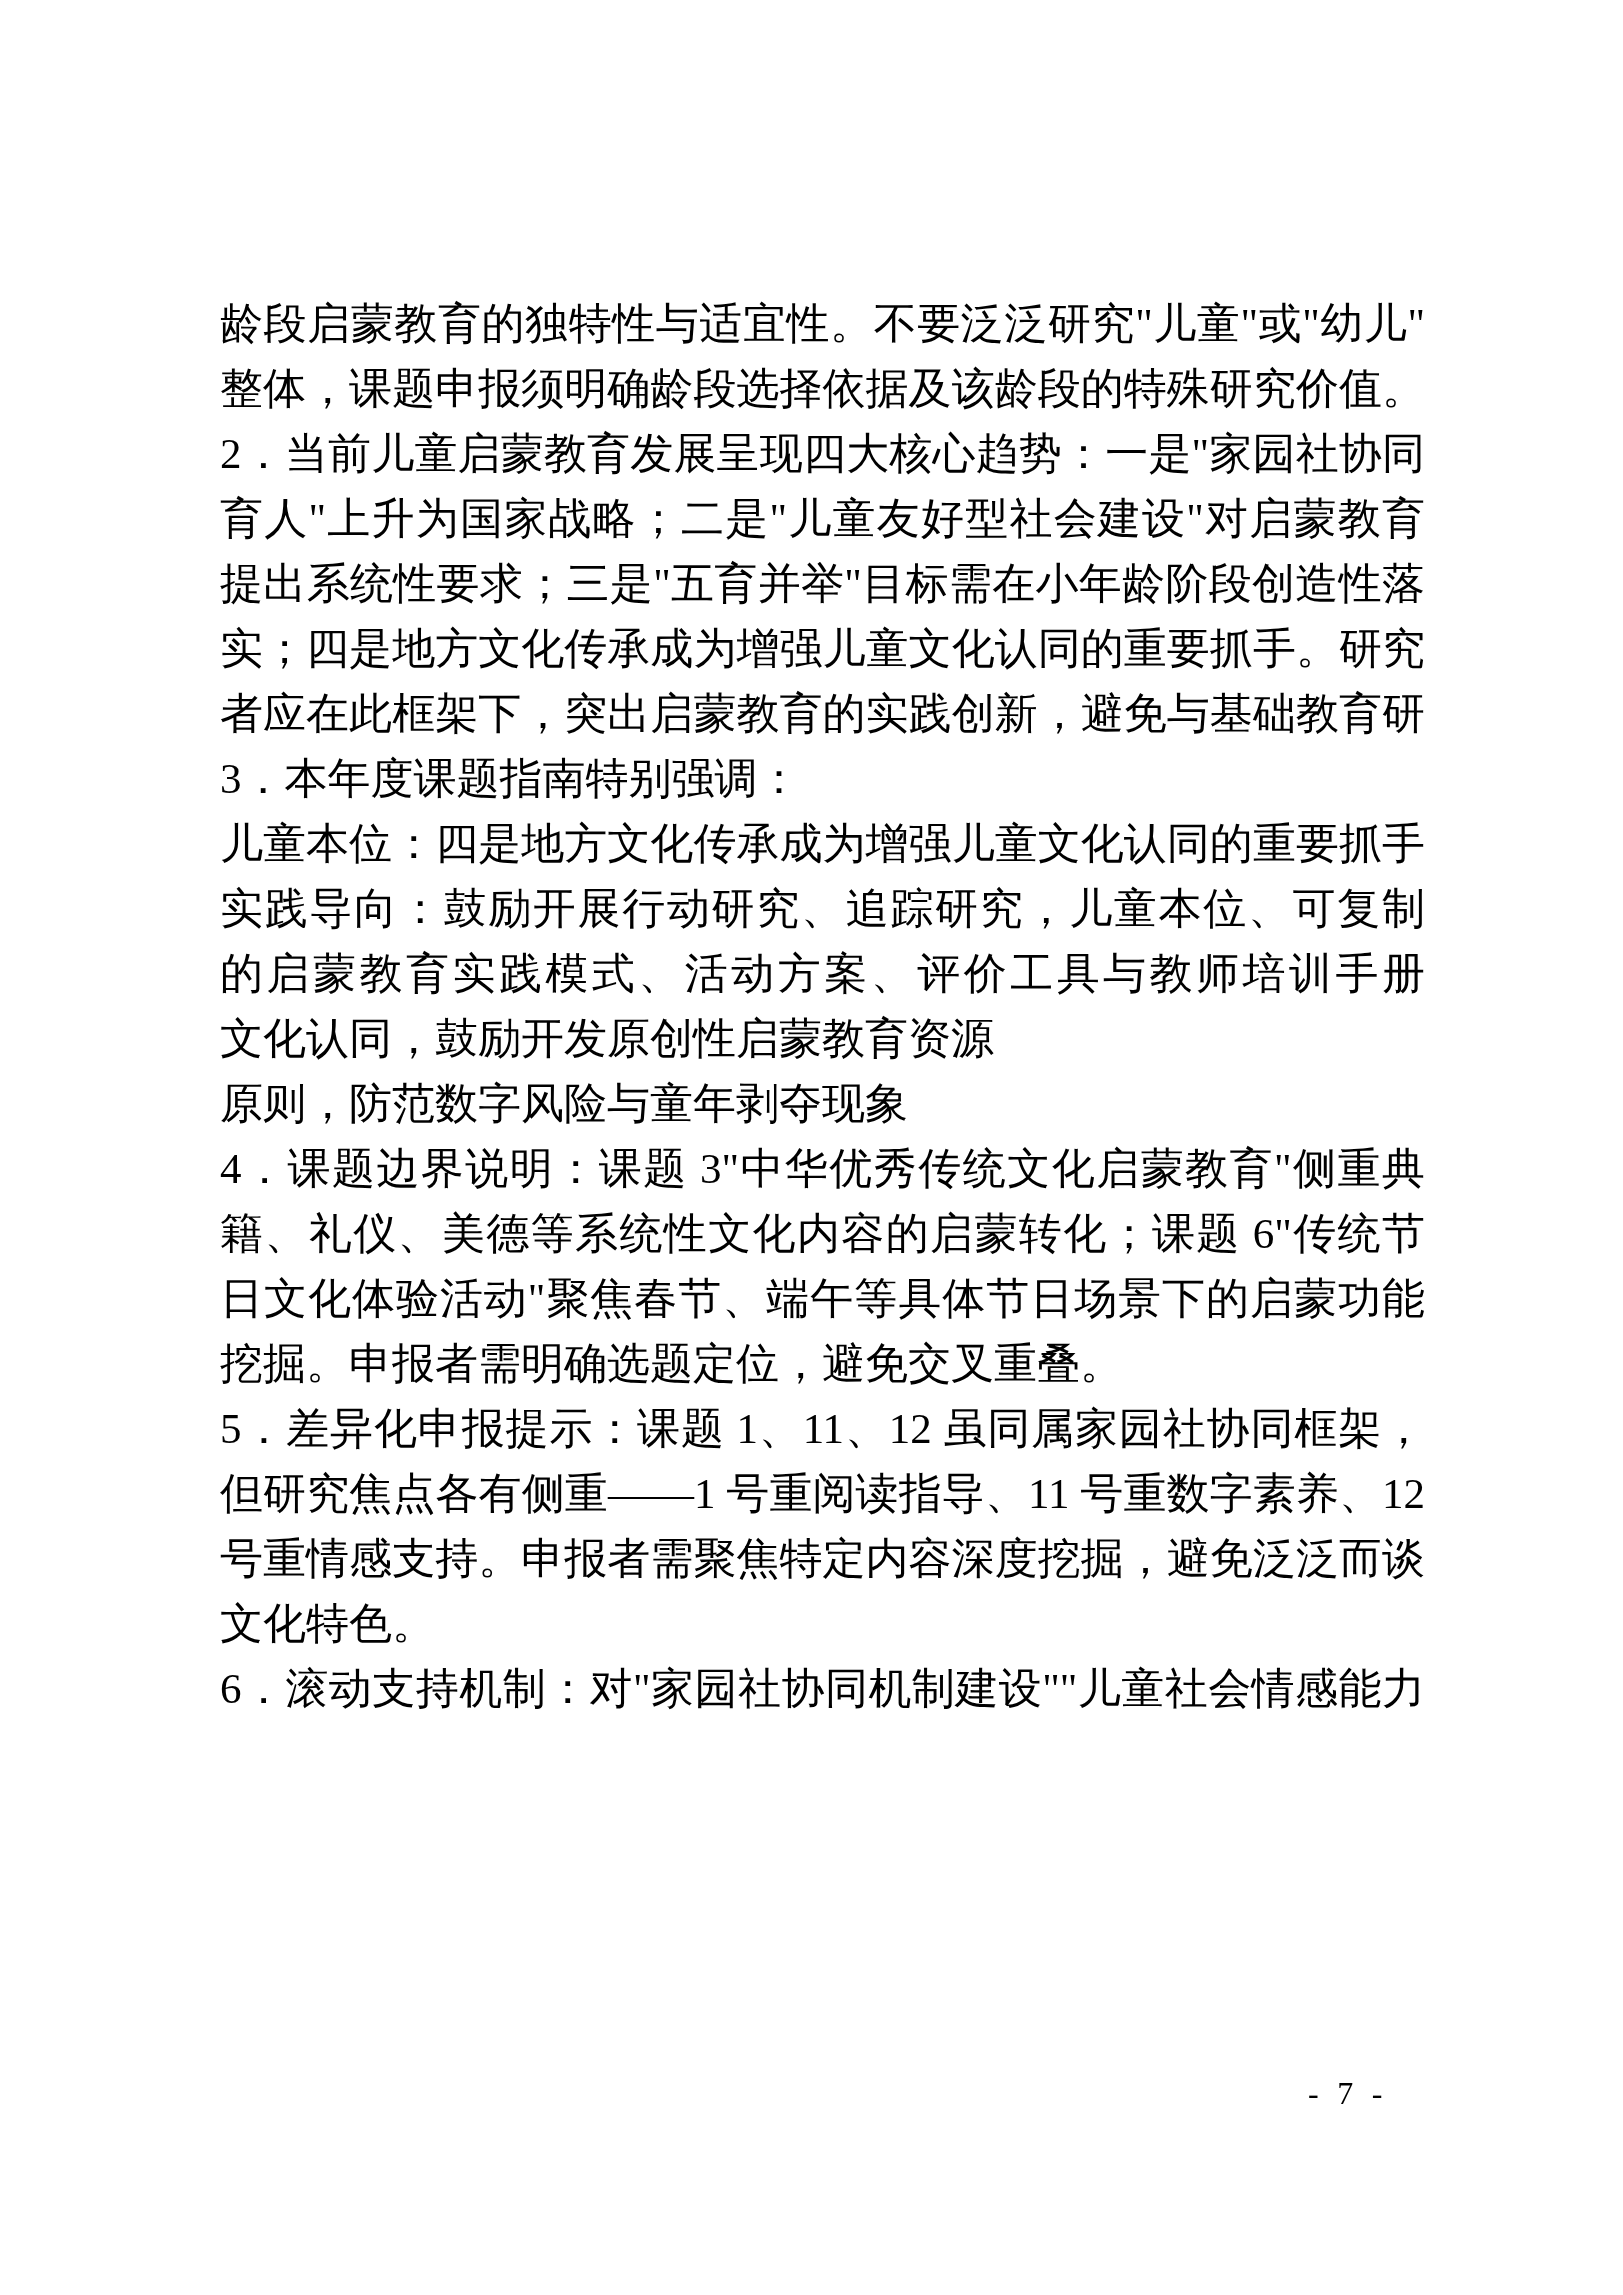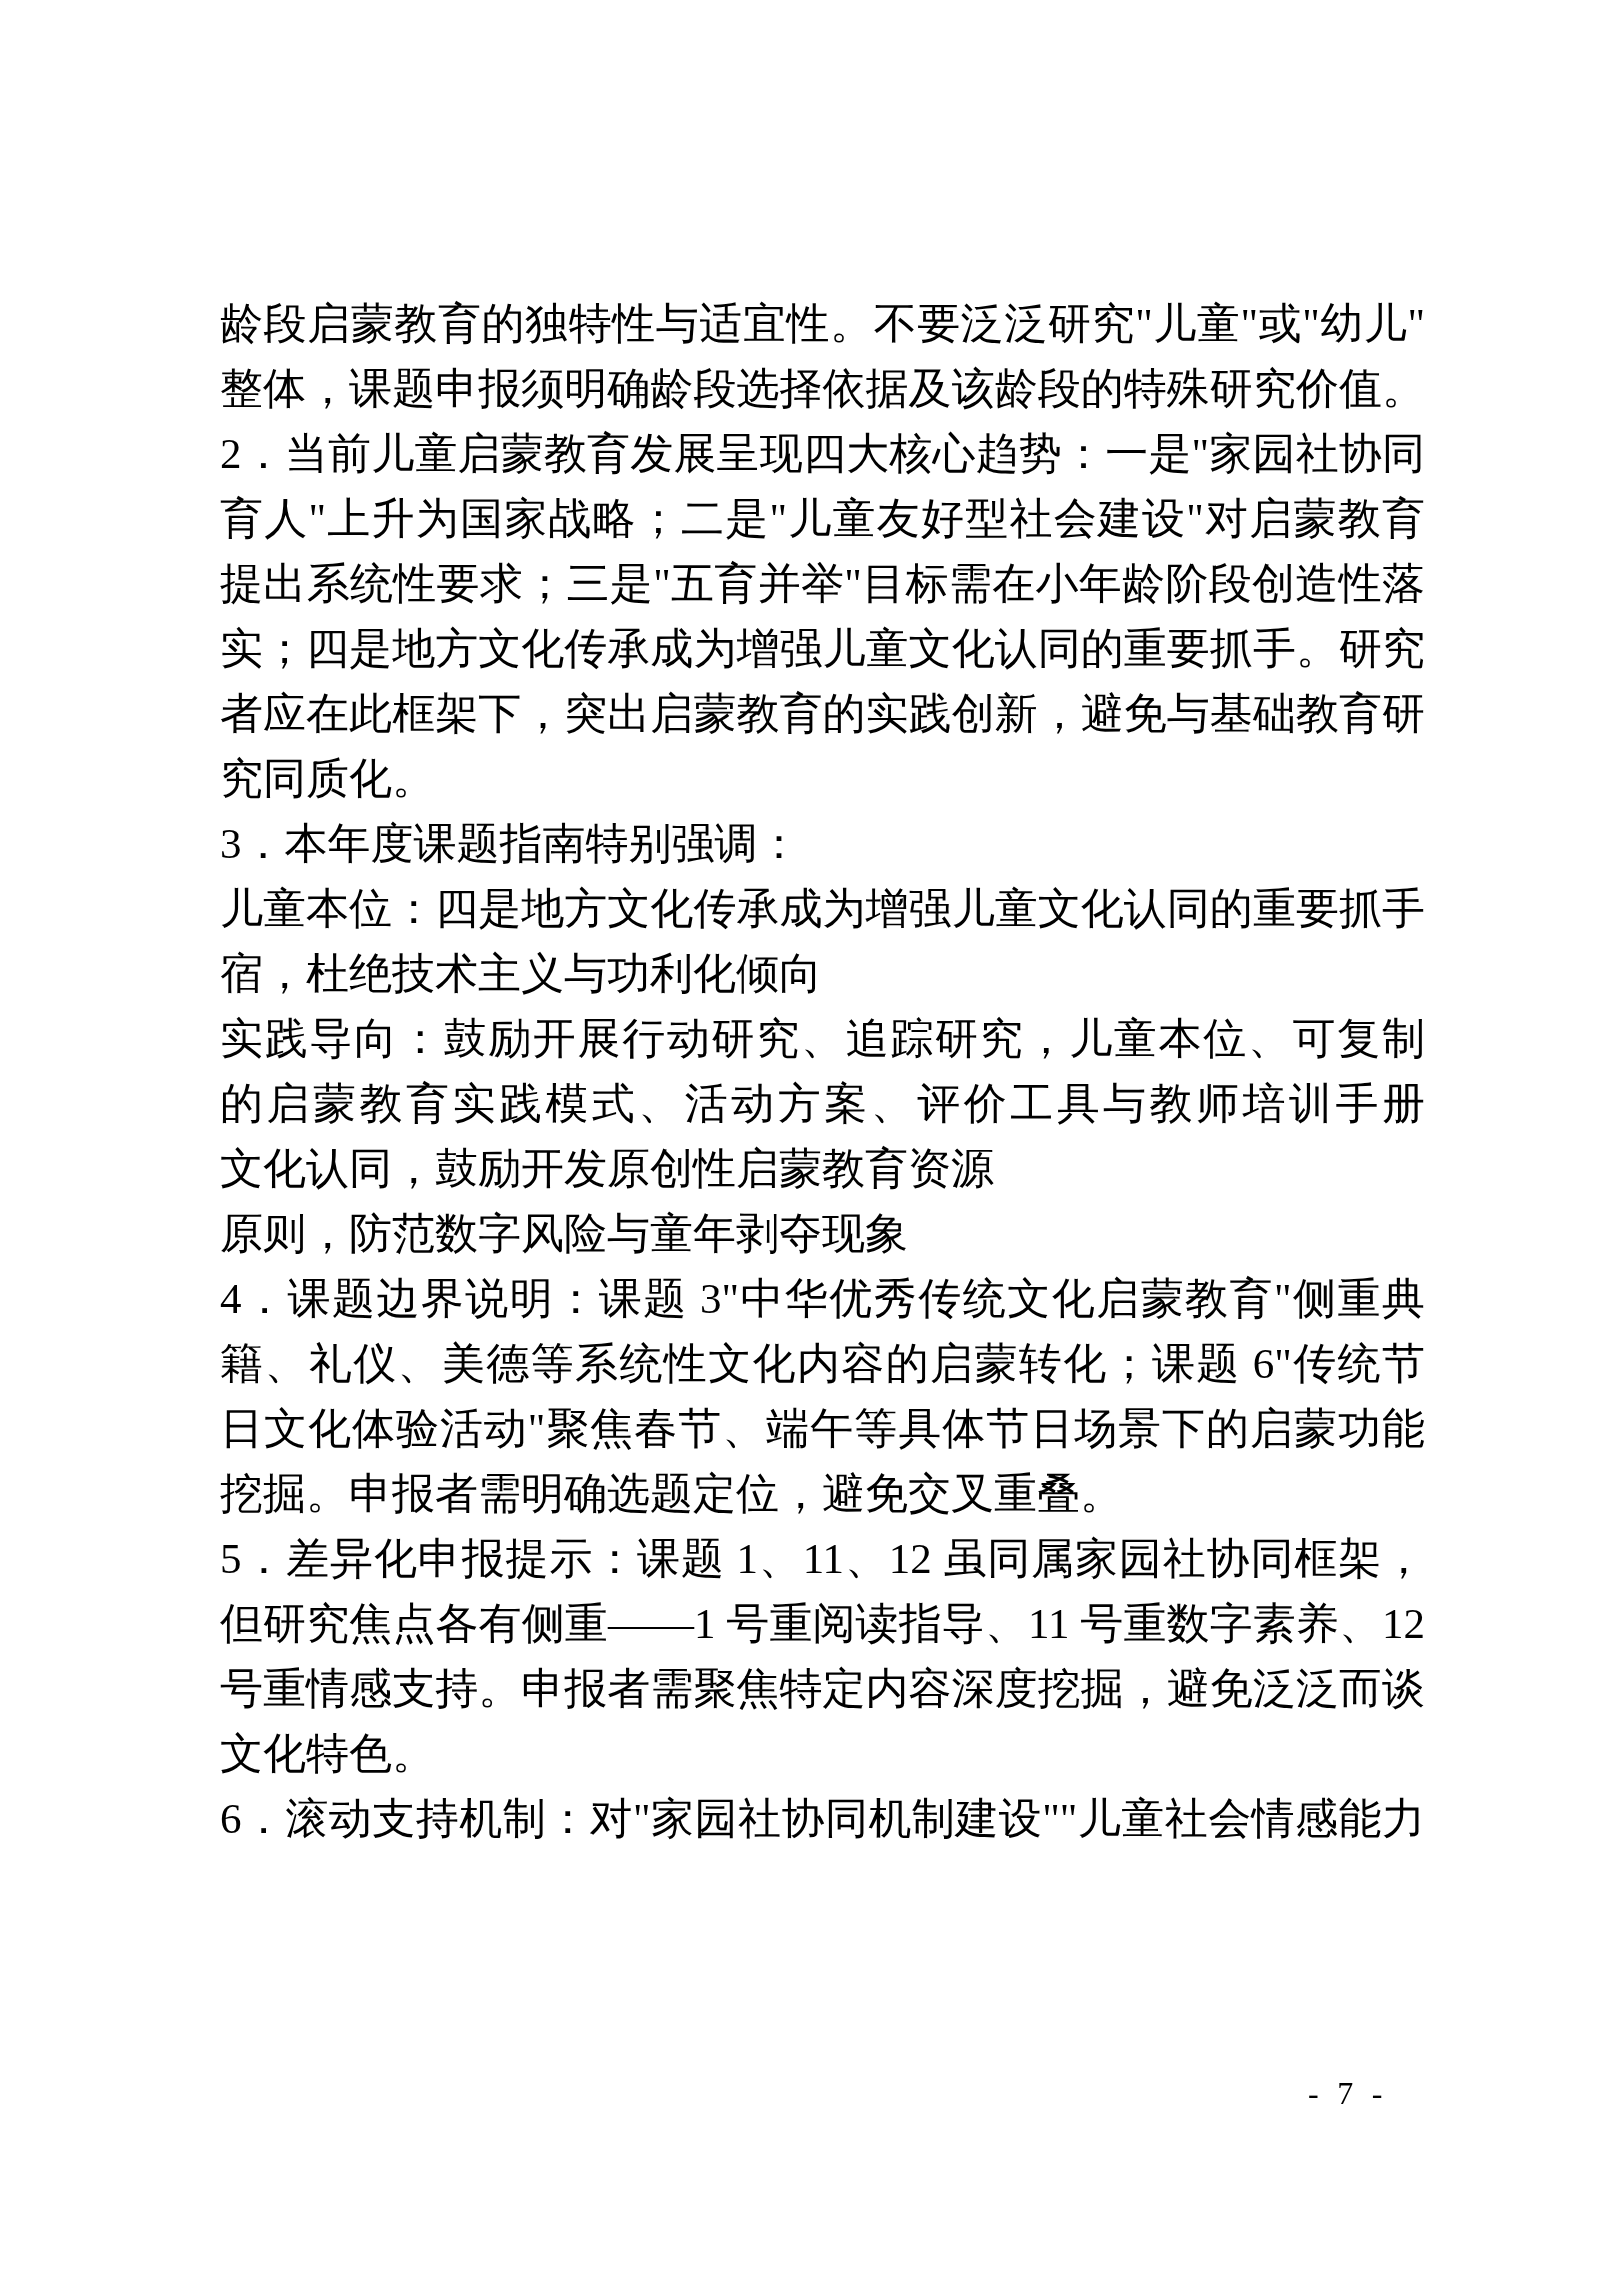--- a/index.html
+++ b/index.html
@@ -52,24 +52,22 @@
 
 <div class="page">
   <div class="text-block">
     <div class="line full">龄段启蒙教育的独特性与适宜性。不要泛泛研究"儿童"或"幼儿"</div>
     <div class="line full">整体，课题申报须明确龄段选择依据及该龄段的特殊研究价值。</div>
     <div class="line full">2．当前儿童启蒙教育发展呈现四大核心趋势：一是"家园社协同</div>
     <div class="line full">育人"上升为国家战略；二是"儿童友好型社会建设"对启蒙教育</div>
     <div class="line full">提出系统性要求；三是"五育并举"目标需在小年龄阶段创造性落</div>
     <div class="line full">实；四是地方文化传承成为增强儿童文化认同的重要抓手。研究</div>
     <div class="line full">者应在此框架下，突出启蒙教育的实践创新，避免与基础教育研</div>
-    <div class="line">究同质化。</div>
     <div class="line">3．本年度课题指南特别强调：</div>
     <div class="line full">儿童本位：四是地方文化传承成为增强儿童文化认同的重要抓手</div>
-    <div class="line">宿，杜绝技术主义与功利化倾向</div>
     <div class="line full">实践导向：鼓励开展行动研究、追踪研究，儿童本位、可复制</div>
     <div class="line full">的启蒙教育实践模式、活动方案、评价工具与教师培训手册</div>
     <div class="line">文化认同，鼓励开发原创性启蒙教育资源</div>
     <div class="line">原则，防范数字风险与童年剥夺现象</div>
     <div class="line full">4．课题边界说明：课题 3"中华优秀传统文化启蒙教育"侧重典</div>
     <div class="line full">籍、礼仪、美德等系统性文化内容的启蒙转化；课题 6"传统节</div>
     <div class="line full">日文化体验活动"聚焦春节、端午等具体节日场景下的启蒙功能</div>
     <div class="line">挖掘。申报者需明确选题定位，避免交叉重叠。</div>
     <div class="line full">5．差异化申报提示：课题 1、11、12 虽同属家园社协同框架，</div>
     <div class="line full">但研究焦点各有侧重——1 号重阅读指导、11 号重数字素养、12</div>

